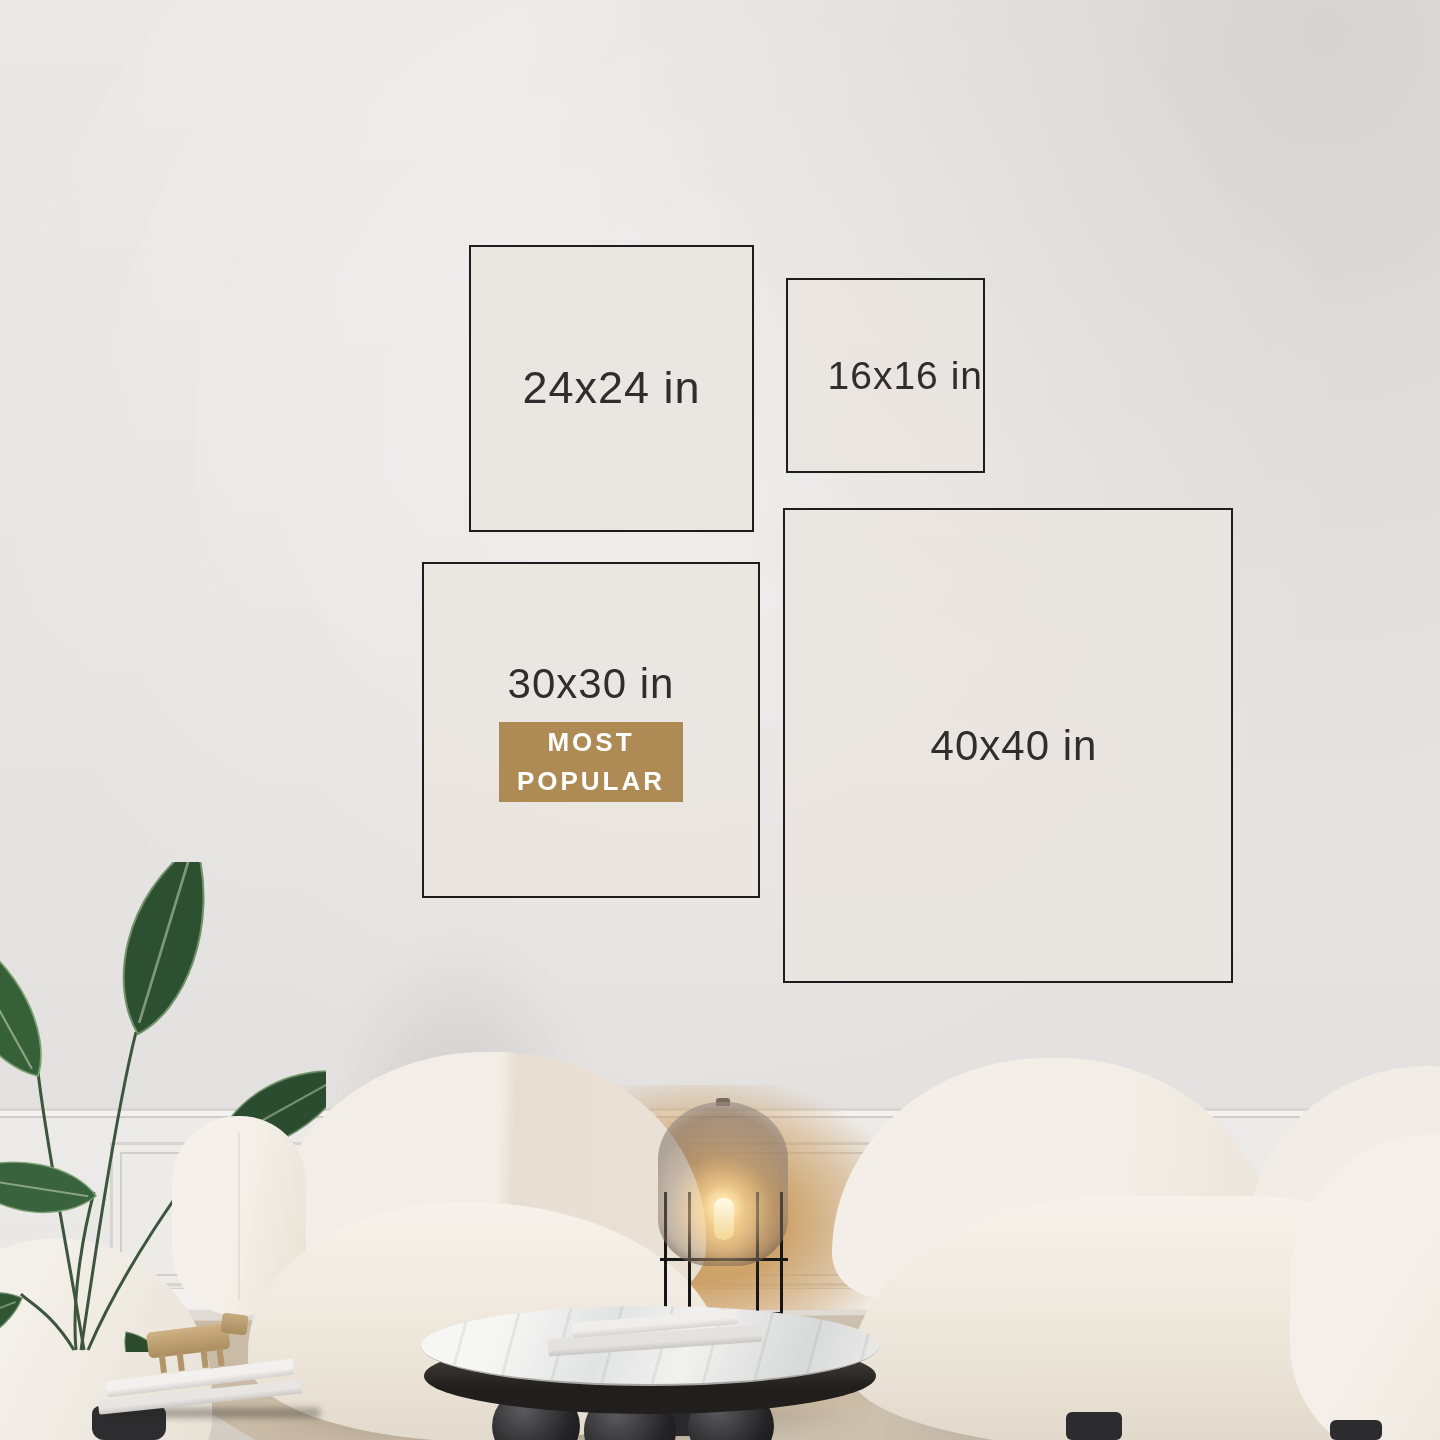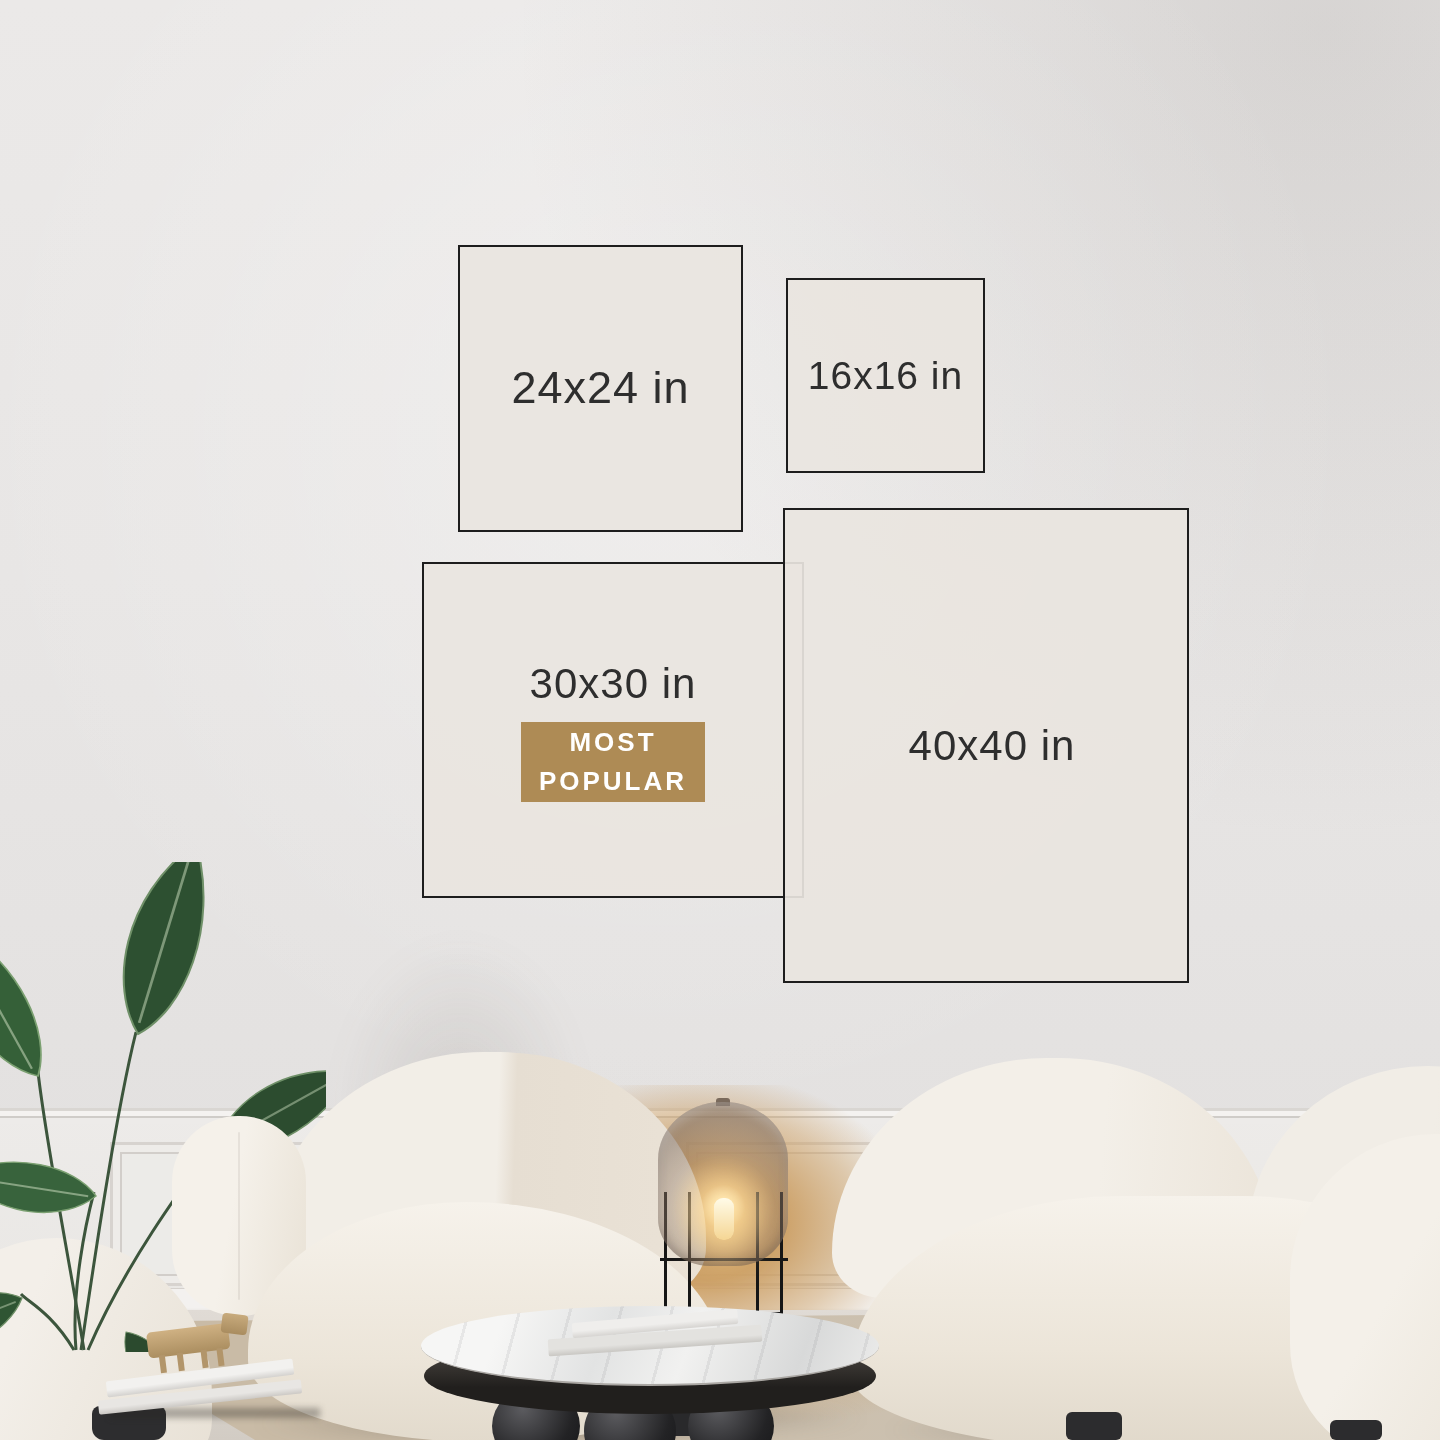--- a/index.html
+++ b/index.html
@@ -26,29 +26,29 @@
   
   .size-box { position:absolute; background:rgba(233,229,223,.92); border:2px solid #1d1d1d;
     display:flex; flex-direction:column; align-items:center; justify-content:center; gap:13px; }
   .size-label { color:#2e2e2e; letter-spacing:1px; white-space:pre-line; text-align:center;
     line-height:1.22; }
   .badge { background:#ae8b55; color:#ffffff; font-weight:bold; text-align:center;
     white-space:pre-line; letter-spacing:3px; font-size:26px; line-height:39px; padding:1px 18px; }
 
   .b20 { left:196px; top:288px; width:243px; height:241px; }
   .b20 .size-label { font-size:43px; }
-  .b24 { left:458px; top:245px; width:285px; height:287px; }
+  .b24 { left:469px; top:245px; width:285px; height:287px; }
   .b24 .size-label { font-size:45px; }
-  .b16 { left:786px; top:278px; width:199px; height:195px; }
+  .b16 { left:786px; top:278px; width:199px; height:195px;align-items:flex-end; }
   .b16 .size-label { font-size:39px; }
   .b12 { left:241px; top:562px; width:152px; height:151px; }
   .b12 .size-label { font-size:35px; }
-  .b30 { left:422px; top:562px; width:382px; height:336px; }
+  .b30 { left:422px; top:562px; width:338px; height:336px; }
   .b30 .size-label { font-size:42px; }
-  .b40 { left:783px; top:508px; width:406px; height:475px;padding-left:12px; }
+  .b40 { left:783px; top:508px; width:450px; height:475px;padding-left:12px; }
   .b40 .size-label { font-size:42px; }
 
   
   .lower-wall { position:absolute; left:0; top:1108px; width:1440px; height:208px;
     background:linear-gradient(180deg,#edebe9,#e9e7e4); }
   .chair-rail { position:absolute; left:0; top:1108px; width:1440px; height:16px;
     background:linear-gradient(180deg,#d9d6d2 0 3px,#f4f2f0 3px 8px,#cfccc8 8px 10px,#edebe9 10px); }
   .panel { position:absolute; top:1142px; height:144px; border:3px solid #d7d3cf;
     box-shadow:inset 0 0 0 7px #eeece9, inset 0 0 0 9px #d2ceca; background:#ecebe8; }
   .panel.p1 { left:110px; width:230px; }

